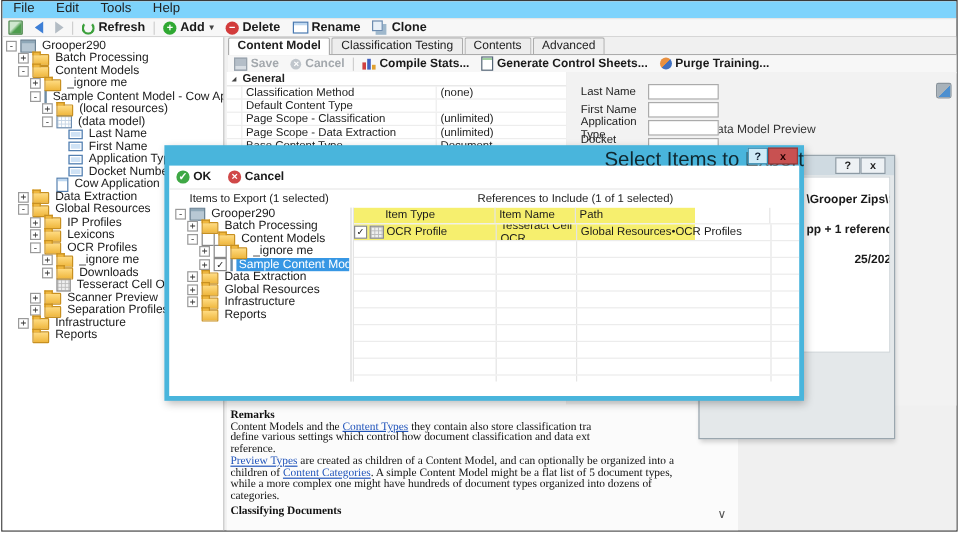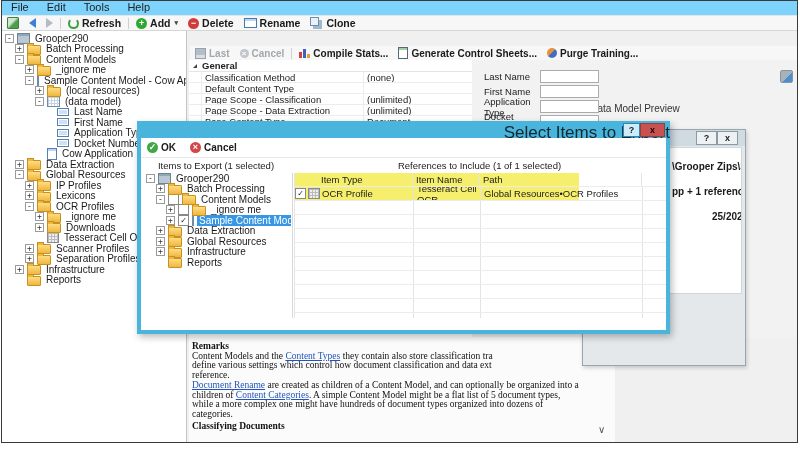--- a/index.html
+++ b/index.html
@@ -257,45 +257,51 @@
             <span class="tlabel">Downloads</span>
           </div>
           <div class="tree-row" style="padding-left: 33px;">
             <span class="exp-spacer"></span>
             <span class="ti ic-ocr"></span>
             <span class="tlabel">Tesseract Cell OCR</span>
           </div>
           <div class="tree-row" style="padding-left: 23px;">
             <span class="exp">+</span>
             <span class="ti ic-folder"></span>
-            <span class="tlabel">Scanner Profiles</span>
+            <span class="tlabel">Scanner Preview</span>
           </div>
           <div class="tree-row" style="padding-left: 23px;">
             <span class="exp">+</span>
             <span class="ti ic-folder"></span>
             <span class="tlabel">Separation Profiles</span>
           </div>
           <div class="tree-row" style="padding-left: 13px;">
             <span class="exp">+</span>
             <span class="ti ic-folder"></span>
             <span class="tlabel">Infrastructure</span>
           </div>
           <div class="tree-row" style="padding-left: 13px;">
             <span class="exp-spacer"></span>
             <span class="ti ic-folder"></span>
             <span class="tlabel">Reports</span>
           </div>
         </div>
     </div>
 
     <div id="rightpanel">
+      <div id="tabstrip">
+          <div class="tab active">Content Model</div>
+          <div class="tab">Classification Testing</div>
+          <div class="tab">Contents</div>
+          <div class="tab">Advanced</div>
+        </div>
       <div id="ctoolbar">
           <div class="cbtn disabled">
             <span class="ti ic-save"></span>
-            <span>Last</span>
+            <span>Save</span>
           </div>
           <div class="cbtn disabled">
             <span class="ti ic-cancel-gray">×</span>
             <span>Cancel</span>
           </div>
           <div class="tsep"></div>
           <div class="cbtn">
             <span class="ti ic-stats"></span>
             <span>Compile Stats...</span>
           </div>
@@ -367,21 +373,21 @@
             </div>
           </div>
       </div>
 
       <div id="helparea">
         <div id="help-content">
             <div class="help-h">Remarks</div>
             <div class="help-line"><span>Content Models and the </span><span class="hlink">Content Types</span><span> they contain also store classification tra</span></div>
             <div class="help-line"><span>define various settings which control how document classification and data ext</span></div>
             <div class="help-line"><span>reference.</span></div>
-            <div class="help-line"><span class="hlink">Document Rename</span><span> are created as children of a Content Model, and can optionally be organized into a</span></div>
+            <div class="help-line"><span class="hlink">Preview Types</span><span> are created as children of a Content Model, and can optionally be organized into a</span></div>
             <div class="help-line"><span>children of </span><span class="hlink">Content Categories</span><span>. A simple Content Model might be a flat list of 5 document types,</span></div>
             <div class="help-line"><span>while a more complex one might have hundreds of document types organized into dozens of</span></div>
             <div class="help-line"><span>categories.</span></div>
             <div class="help-h">Classifying Documents</div>
           </div>
         <div id="scroll-chevron">∨</div>
       </div>
 
       <div id="pinwrap"><span class="ti ic-pin"></span></div>
     </div>

